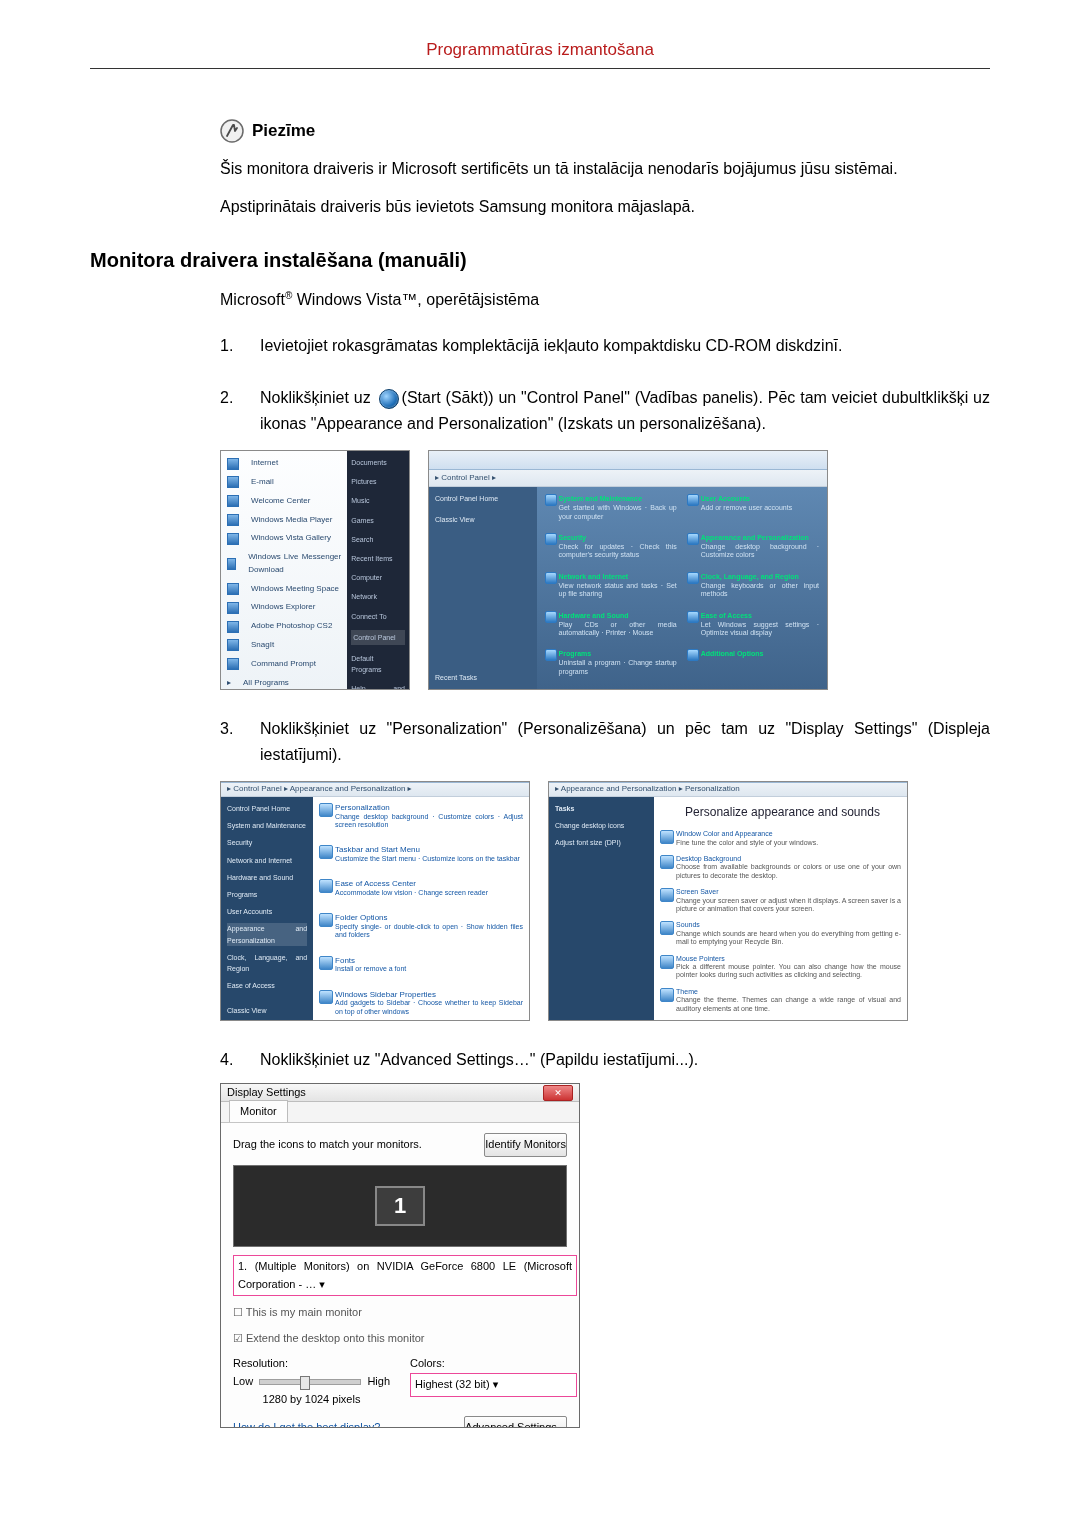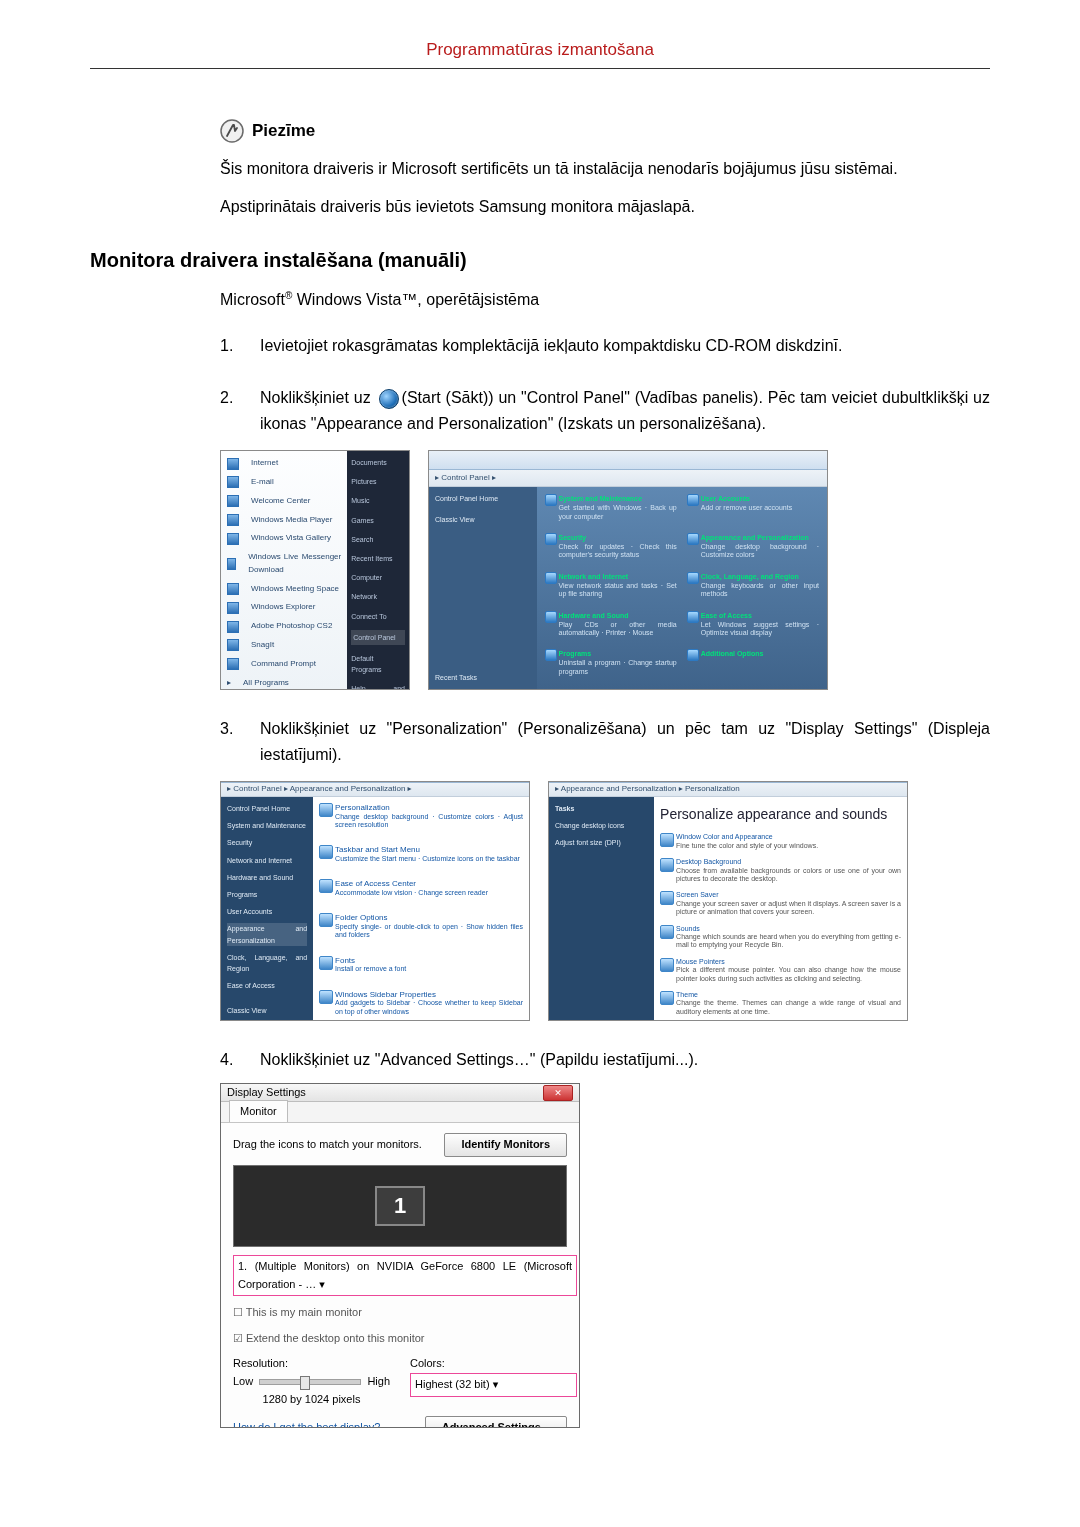--- a/index.html
+++ b/index.html
@@ -260,21 +260,21 @@
     height:20px;border-bottom:1px solid #c5c5c5;padding:0 8px;
     display:flex;align-items:flex-end;
   }
   .dlg-tab span{
     border:1px solid #bcbcbc;border-bottom:none;padding:2px 10px;background:#fdfdfd;font-size:11px;
   }
   .dlg-body { flex:1; padding:10px 12px; display:flex;flex-direction:column;gap:8px; background:#fdfdfd; }
   .dlg-row { display:flex; justify-content:space-between; align-items:center; }
   .dlg-btn {
     border:1px solid #8a8a8a;background:linear-gradient(#fefefe,#e4e4e4);
-    padding:2px 16px;font-size:11px;border-radius:2px;font-weight:bold;
+    padding:2px 0;font-size:11px;border-radius:2px;
   }
   .dlg-preview {
     height:80px;background:#2b2b2b;display:flex;align-items:center;justify-content:center;
     border:1px solid #707070;
   }
   .dlg-monitor {
     width:46px;height:36px;background:#3d3d3d;border:2px solid #888;
     display:flex;align-items:center;justify-content:center;color:#fff;font-size:22px;font-weight:bold;
   }
   .dlg-select {
@@ -496,21 +496,21 @@
         <div class="shot-wide row-personalize">
           <div class="sw-title"></div>
           <div class="sw-crumb">▸ Appearance and Personalization ▸ Personalization</div>
           <div class="sw-body" style="background:#fff;">
             <div class="sw-side2">
               <div style="font-weight:bold;">Tasks</div>
               <div>Change desktop icons</div>
               <div>Adjust font size (DPI)</div>
             </div>
             <div class="rp-main">
-              <div style="font-size:14px;color:#223;">Personalize appearance and sounds</div>
+              <div style="font-size:12px;color:#223;margin-left:25px;">Personalize appearance and sounds</div>
               <div class="rp-item"><span class="rp-ico"></span><span class="t">Window Color and Appearance</span><div class="d">Fine tune the color and style of your windows.</div></div>
               <div class="rp-item"><span class="rp-ico"></span><span class="t">Desktop Background</span><div class="d">Choose from available backgrounds or colors or use one of your own pictures to decorate the desktop.</div></div>
               <div class="rp-item"><span class="rp-ico"></span><span class="t">Screen Saver</span><div class="d">Change your screen saver or adjust when it displays. A screen saver is a picture or animation that covers your screen.</div></div>
               <div class="rp-item"><span class="rp-ico"></span><span class="t">Sounds</span><div class="d">Change which sounds are heard when you do everything from getting e-mail to emptying your Recycle Bin.</div></div>
               <div class="rp-item"><span class="rp-ico"></span><span class="t">Mouse Pointers</span><div class="d">Pick a different mouse pointer. You can also change how the mouse pointer looks during such activities as clicking and selecting.</div></div>
               <div class="rp-item"><span class="rp-ico"></span><span class="t">Theme</span><div class="d">Change the theme. Themes can change a wide range of visual and auditory elements at one time.</div></div>
               <div class="rp-item"><span class="rp-ico"></span><span class="t">Display Settings</span></div>
             </div>
           </div>
         </div>

